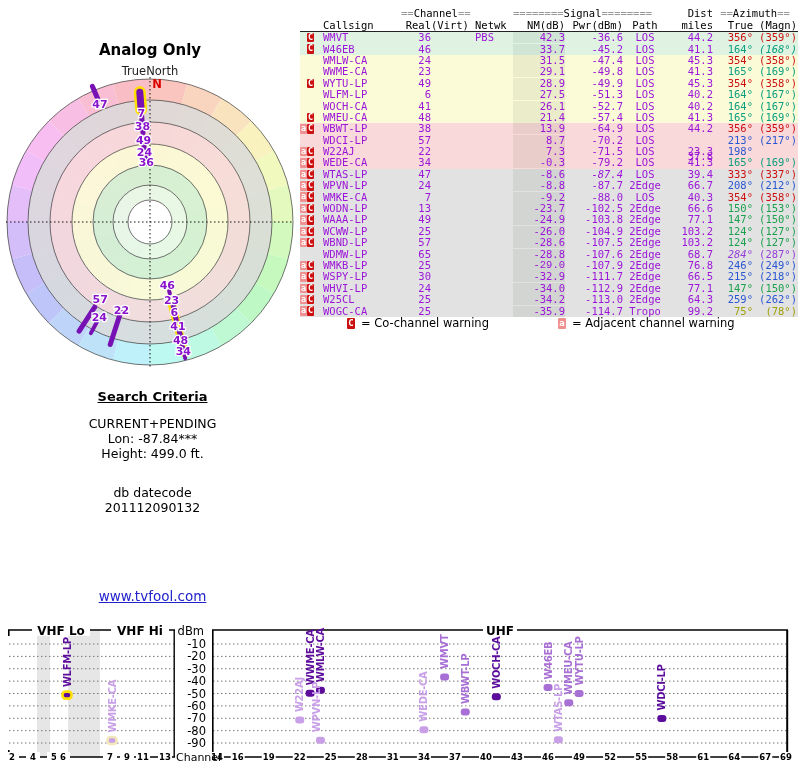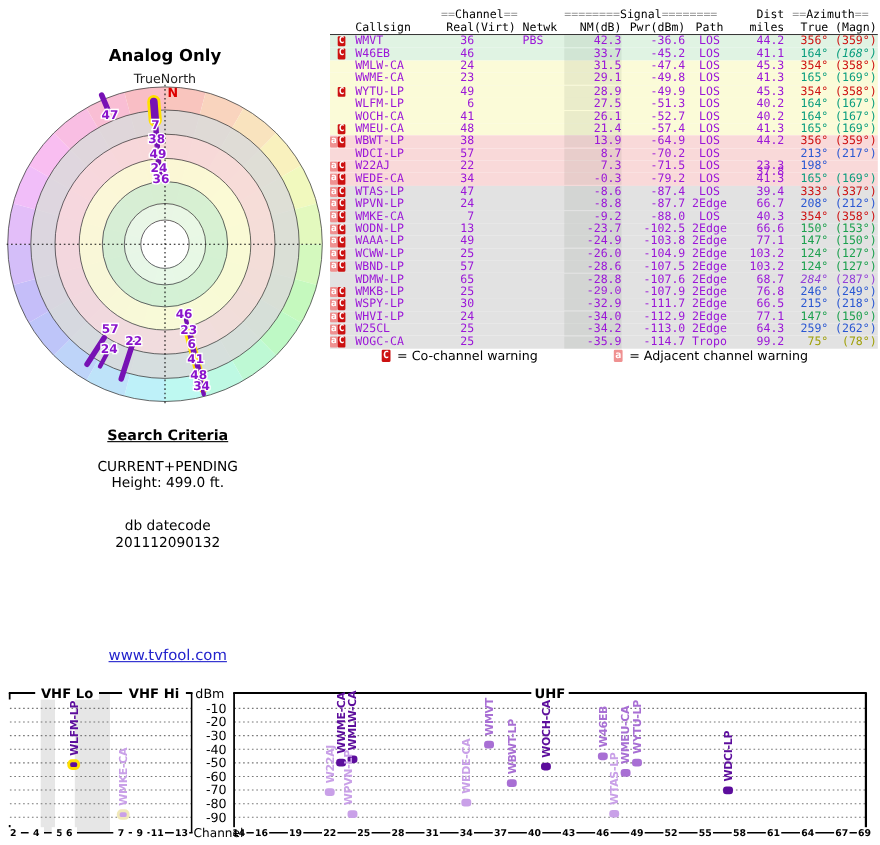--- a/index.html
+++ b/index.html
@@ -352,21 +352,21 @@
           <span class="wbox wa">a</span>
         </div>
         <div class="cc">
           <span class="wbox wC">C</span>
         </div>
         <div class="ccall" style="color: rgb(155, 22, 216);">WTAS-LP</div>
         <div class="creal" style="color: rgb(155, 22, 216);">47</div>
         <div class="cvirt" style="color: rgb(155, 22, 216);"></div>
         <div class="cnet" style="color: rgb(155, 22, 216);"></div>
         <div class="cnm" style="color: rgb(155, 22, 216);">-8.6</div>
-        <div class="cpwr" style="color: rgb(155, 22, 216);">-87.4</div>
+        <div class="cpwr" style="color: rgb(155, 22, 216); font-style: italic;">-87.4</div>
         <div class="cpath" style="color: rgb(155, 22, 216);">LOS</div>
         <div class="cmi" style="color: rgb(155, 22, 216);">39.4</div>
         <div class="ctrue" style="color: rgb(205, 17, 17);">333°</div>
         <div class="cmagn" style="color: rgb(205, 17, 17);">(337°)</div>
       </div>
       <div class="tr" style="background: rgb(226, 226, 226);">
         <div class="ca">
           <span class="wbox wa">a</span>
         </div>
         <div class="cc">
@@ -586,20 +586,21 @@
     </span>
     <span class="leg-item leg-adj">
       <span class="leg-box wa">a</span>
       <span>= Adjacent channel warning</span>
     </span>
   </div>
 
   <div class="search">
     <div class="sc-title">Search Criteria</div>
     <div>CURRENT+PENDING</div>
+    <div>Lon: -87.84***</div>
     <div>Height: 499.0 ft.</div>
     <div class="gap"></div>
     <div>db datecode</div>
     <div>201112090132</div>
   </div>
 
   <div class="link">
     <a>www.tvfool.com</a>
   </div>
 

